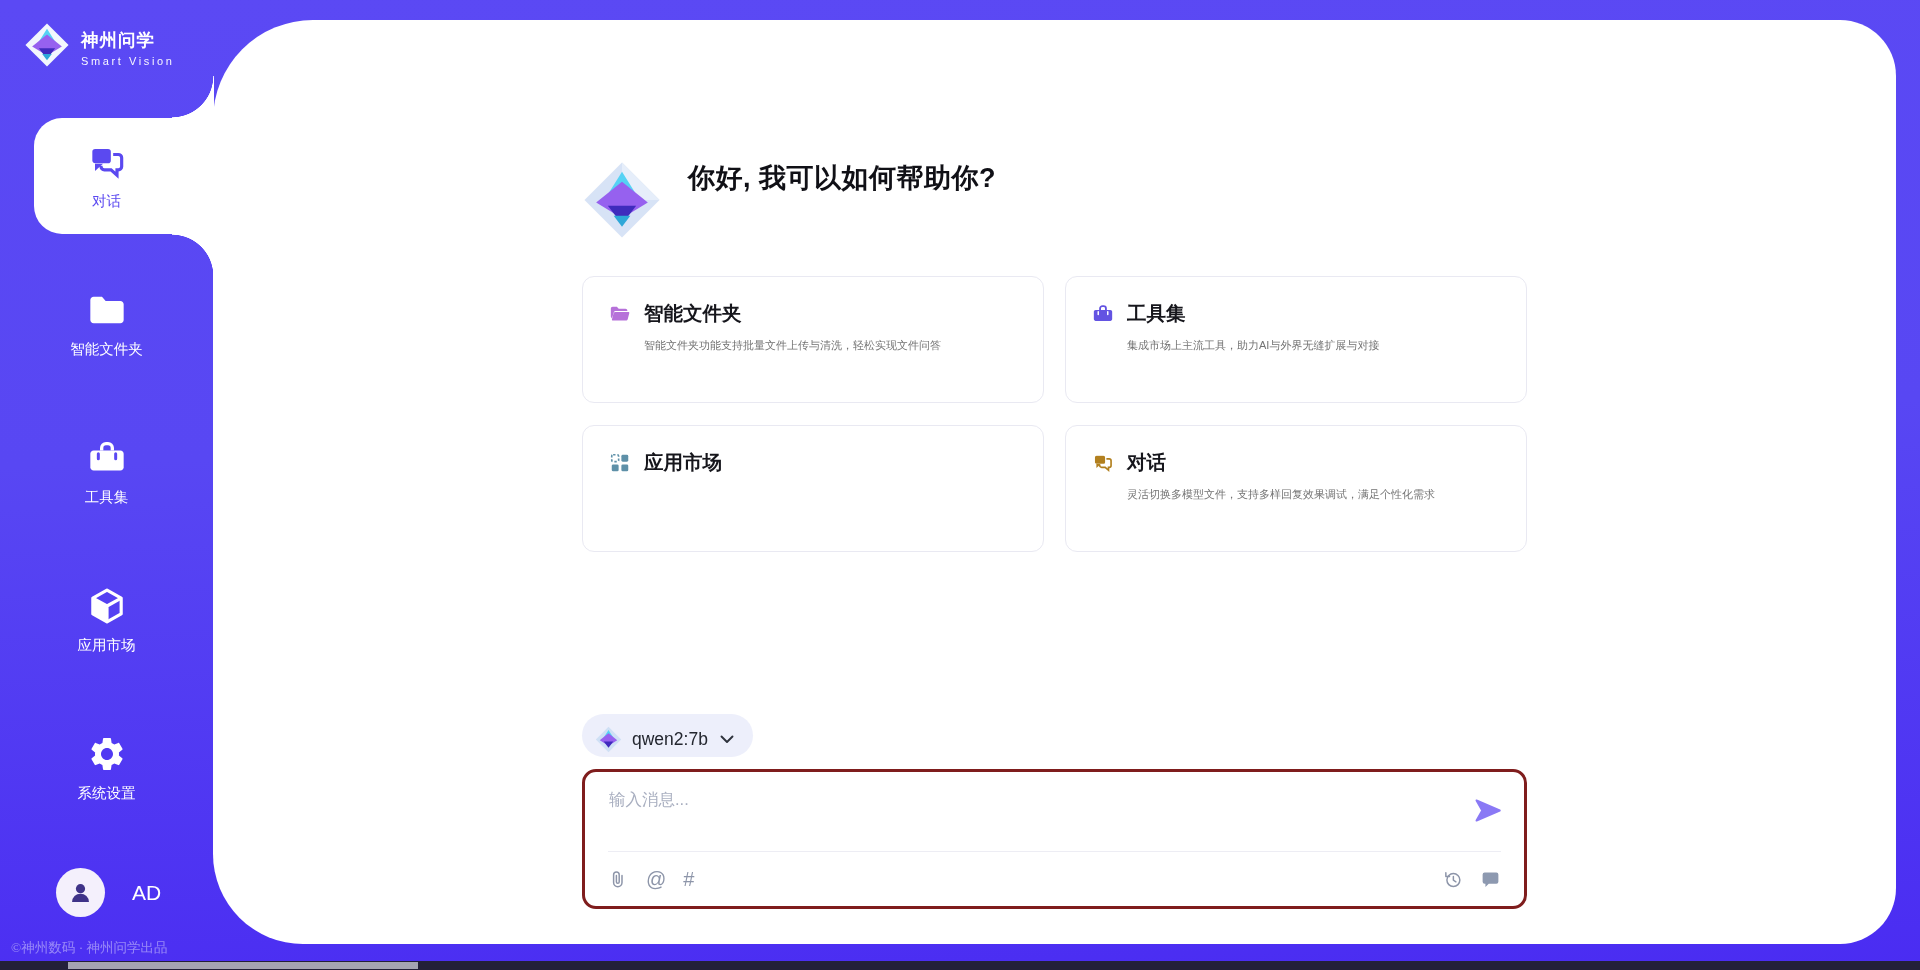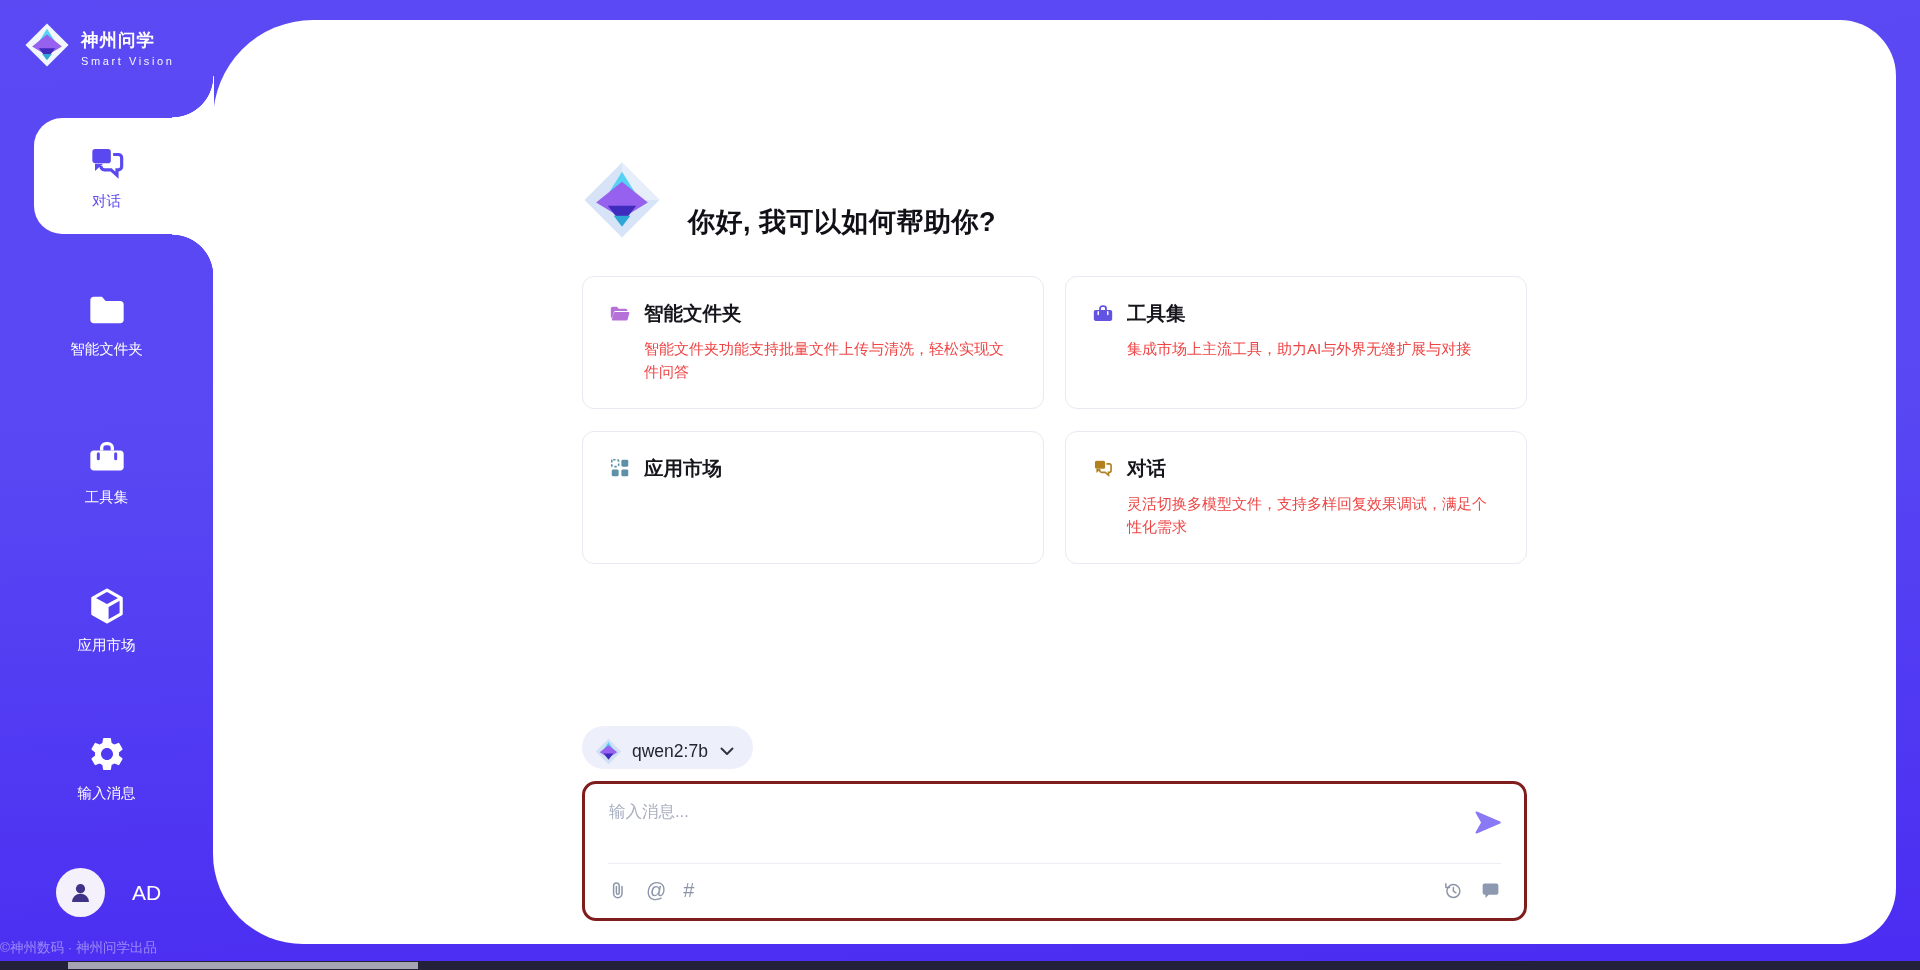--- a/index.html
+++ b/index.html
@@ -39,41 +39,41 @@
   .nav-label { font-size:14.5px; }
   .nav-icon  { width:40px; height:40px; display:flex; }
   .nav-0 { top:118px; } .nav-1 { top:266px; } .nav-2 { top:414px; }
   .nav-3 { top:562px; } .nav-4 { top:710px; }
 
   .user-row { position:absolute; left:56px; top:868px; display:flex; align-items:center; gap:27px; cursor:pointer; }
   .avatar { width:49px; height:49px; border-radius:50%; background:#f4f0fc;
     display:flex; align-items:center; justify-content:center; }
   .user-name { color:#fff; font-size:21px; }
 
-  .copyright { position:absolute; left:0; bottom:13px; color:rgba(255,255,255,.42);
-    font-size:13.5px; white-space:nowrap; }
+  .copyright { position:absolute; left:11px; bottom:13px; color:rgba(255,255,255,.42);
+    font-size:13.5px; white-space:nowrap;font-family:Liberation Serif, serif; }
 
   
   .hscroll { position:absolute; left:0; bottom:0; width:100%; height:9px; background:#232039; }
   .hscroll-thumb { position:absolute; left:68px; top:1px; height:7px; width:350px; background:#a4a4b2; }
 
   
   .content-col { width:945px; margin-top:140px; }
 
-  .greeting { display:flex; align-items:flex-end; gap:26px; margin-bottom:36px; }
+  .greeting { display:flex; align-items:flex-start; gap:26px; margin-bottom:36px; }
   .greeting-logo { width:80px; height:80px; display:flex; }
   .greeting-title { font-size:27px; font-weight:800; color:#101016; letter-spacing:.5px; }
 
   .cards { display:grid; grid-template-columns:1fr 1fr; gap:22px 21px; }
   .card { background:#fff; border:1px solid #e9e9f2; border-radius:12px;
     padding:23px 26px 24px; min-height:127px; cursor:pointer; }
   .card-head { display:flex; align-items:center; gap:13px; }
   .card-icon { width:22px; height:22px; display:flex; }
   .card-title { font-size:19.5px; font-weight:700; color:#16161c; }
-  .card-desc { margin:10px 0 0 35px; font-size:15px; line-height:1.56; color:#ef4444; }
+  .card-desc { margin:10px 0 0 35px; font-size:11px; line-height:1.56; color:#737373; }
 
   .model-row { margin-top:162px; }
   .model-pill { display:inline-flex; align-items:center; gap:10px; height:43px;
     padding:8px 19px 0 13px; background:#edeffb; border-radius:22px; cursor:pointer; }
   .model-logo { width:27px; height:27px; display:flex; }
   .model-name { font-size:17.5px; color:#23262f; }
   .model-chevron { display:flex; margin-left:2px; }
 
   .composer { margin-top:12px; width:945px; height:140px; position:relative;
     background:#fff; border:3px solid #7f1d1d; border-radius:14px; }
@@ -288,21 +288,21 @@
     </span>
     <span class="nav-label">应用市场</span>
   </div>
 
   <div class="nav-item nav-4">
     <span class="nav-icon">
       <svg viewBox="0 0 24 24" width="40" height="40" fill="currentColor">
         <path d="M19.14,12.94c0.04-0.3,0.06-0.61,0.06-0.94c0-0.32-0.02-0.64-0.07-0.94l2.03-1.58c0.18-0.14,0.23-0.41,0.12-0.61l-1.92-3.32c-0.12-0.22-0.37-0.29-0.59-0.22l-2.39,0.96c-0.5-0.38-1.03-0.7-1.62-0.94L14.4,2.81c-0.04-0.24-0.24-0.41-0.48-0.41h-3.84c-0.24,0-0.43,0.17-0.47,0.41L9.25,5.35C8.66,5.59,8.12,5.92,7.63,6.29L5.24,5.33c-0.22-0.08-0.47,0-0.59,0.22L2.74,8.87C2.62,9.08,2.66,9.34,2.86,9.48l2.03,1.58C4.84,11.36,4.8,11.69,4.8,12s0.02,0.64,0.07,0.94l-2.03,1.58c-0.18,0.14-0.23,0.41-0.12,0.61l1.92,3.32c0.12,0.22,0.37,0.29,0.59,0.22l2.39-0.96c0.5,0.38,1.03,0.7,1.62,0.94l0.36,2.54c0.05,0.24,0.24,0.41,0.48,0.41h3.84c0.24,0,0.44-0.17,0.47-0.41l0.36-2.54c0.59-0.24,1.13-0.56,1.62-0.94l2.39,0.96c0.22,0.08,0.47,0,0.59-0.22l1.92-3.32c0.12-0.22,0.07-0.47-0.12-0.61L19.14,12.94z M12,15.6c-1.98,0-3.6-1.62-3.6-3.6s1.62-3.6,3.6-3.6s3.6,1.62,3.6,3.6S13.98,15.6,12,15.6z"></path>
       </svg>
     </span>
-    <span class="nav-label">输入消息</span>
+    <span class="nav-label">系统设置</span>
   </div>
 
   <div class="user-row">
     <span class="avatar">
       <svg viewBox="0 0 24 24" width="27" height="27" fill="#3f3388">
         <circle cx="12" cy="8.6" r="4.1"></circle>
         <path d="M4.5 20.5a7.5 7.5 0 0 1 15 0z"></path>
       </svg>
     </span>
     <span class="user-name">AD</span>

